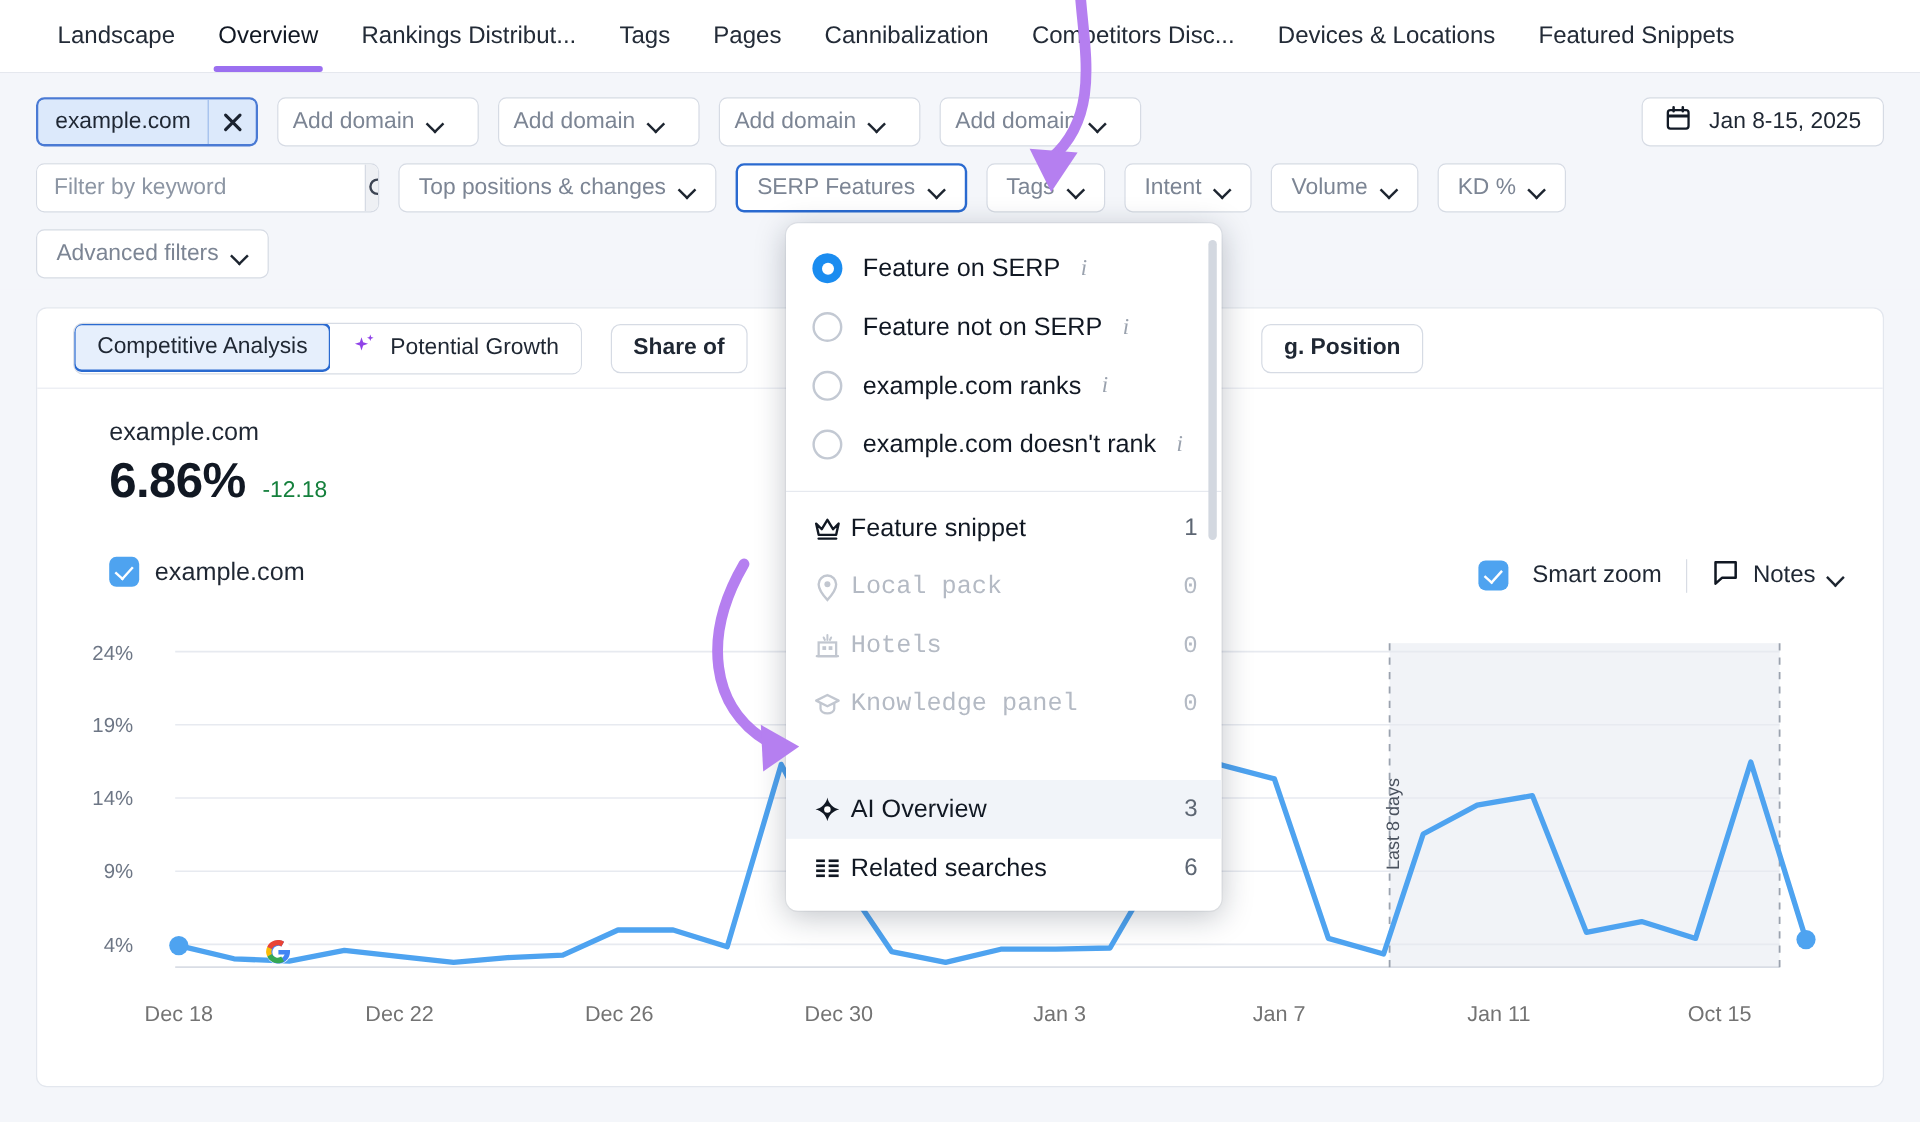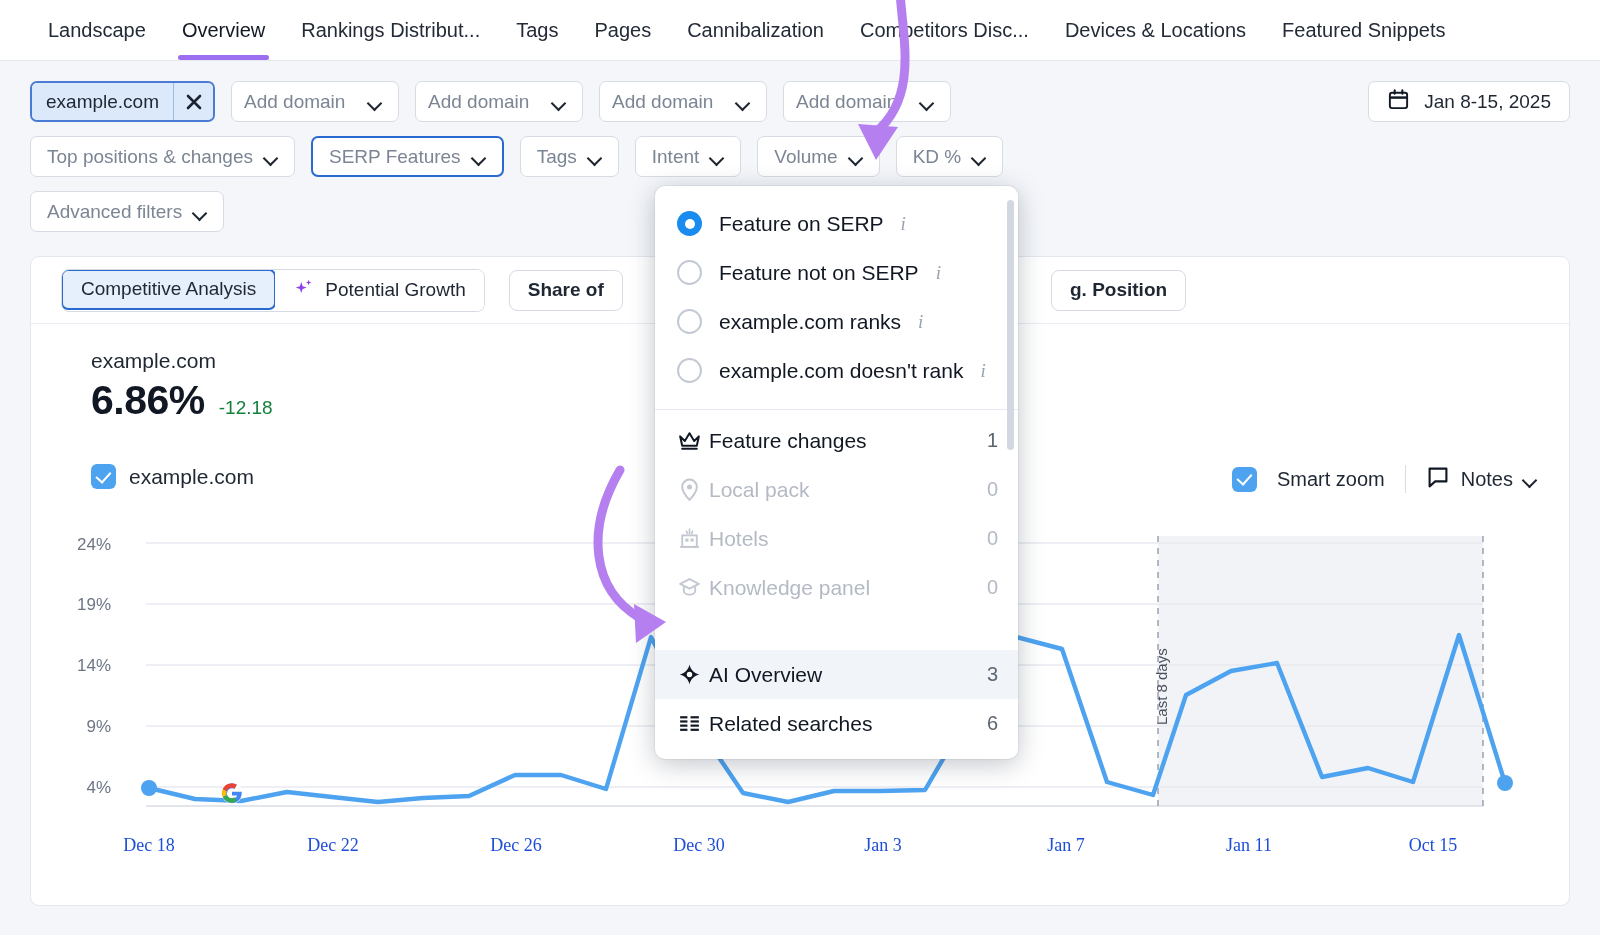--- a/index.html
+++ b/index.html
@@ -45,21 +45,21 @@
     display: flex; align-items: center; justify-content: center; width: 40px;
     border-left: 1px solid #9dbbea; background: #dce9fb; cursor: pointer;
     font-size: 21px; font-weight: bold; color: #1b2330;
   }
 
   .pill {
     display: flex; align-items: center; gap: 12px; height: 41px;
     padding: 0 16px; border: 1px solid #d6dbe4; border-radius: 7px;
     background: #fff; font-size: 19px; color: #7c8594; white-space: nowrap; cursor: pointer;
   }
-  .pill.wide { min-width: 168px; justify-content: space-between; padding-left: 12px; }
+  .pill.wide { min-width: 168px; justify-content: flex-start; padding-left: 12px; }
   .pill.active { border: 2px solid #2a6ad0; }
 
   .search-wrap {
     display: flex; align-items: stretch; height: 41px; width: 286px;
     border: 1px solid #d6dbe4; border-radius: 7px; background: #fff; overflow: hidden;
   }
   .search-wrap input {
     flex: 1; border: none; outline: none; padding: 0 14px;
     font-size: 19px; color: #7c8594; font-family: "Liberation Sans", sans-serif; background: #fff;
   }
@@ -124,21 +124,21 @@
   .legend-label { font-size: 21px; color: #1f2733; }
 
   .rightctl { position: absolute; right: 32px; top: 208px; display: flex; align-items: center; gap: 20px; }
   .rightctl .sep { width: 1px; height: 28px; background: #d8dce4; }
   .ctl-text { font-size: 20px; color: #1f2733; }
   .notes { display: flex; align-items: center; gap: 11px; cursor: pointer; }
 
   
   .chart { position: absolute; left: 0; top: 268px; width: 1540px; height: 360px; }
   .ytick { position: absolute; font-size: 17px; color: #6d7685; text-align: right; width: 60px; }
-  .xtick { position: absolute; font-size: 18px; color: #1d4ed8; text-align: center; width: 120px; font-family: Liberation Serif, serif; }
+  .xtick { position: absolute; font-size: 18px; color: #737373; text-align: center; width: 120px; }
   .lastdays {
     position: absolute; font-size: 15px; color: #4a525e;
     transform: rotate(-90deg); transform-origin: left top; white-space: nowrap;
   }
 
   
   .dropdown {
     position: absolute; left: 655px; top: 186px; width: 363px; height: 573px;
     background: #fff; border-radius: 10px;
     box-shadow: 0 5px 26px rgba(20,30,50,.26), 0 0 0 1px rgba(20,30,50,.05);
@@ -159,21 +159,21 @@
 
   .dd-sep { height: 1px; background: #e6e9ef; margin: 4px 0 0 0; }
 
   .dd-item {
     display: flex; align-items: center; height: 49px; padding: 0 20px 0 22px; cursor: pointer;
   }
   .dd-item.hl { background: #f1f4f9; margin-top: 38px; }
   .dd-item .ic { width: 32px; flex: none; display: flex; align-items: center; }
   .dd-item .nm { flex: 1; font-size: 21px; color: #111823; }
   .dd-item .ct { font-size: 20px; color: #5d6673; }
-  .dd-item.dim .nm, .dd-item.dim .ct { color: #b4bac4; }
+  .dd-item.dim .nm, .dd-item.dim .ct { color: #b4bac4; font-family: Liberation Mono, monospace; }
 
   .dd-scroll {
     position: absolute; right: 4px; top: 14px; width: 7px; height: 250px;
     border-radius: 4px; background: #d3d8e0;
   }
 
   
   .arrow-svg { position: absolute; left: 0; top: 0; width: 1600px; height: 935px; pointer-events: none; z-index: 60; }
 </style>
 </head>
@@ -245,20 +245,29 @@
         <svg width="23" height="23" viewBox="0 0 24 24" aria-hidden="true">
           <rect x="3" y="5" width="18" height="16" rx="2.2" fill="none" stroke="#121a26" stroke-width="2"></rect>
           <path d="M3 10 H21" stroke="#121a26" stroke-width="2.6"></path>
           <path d="M8 2.5 V6 M16 2.5 V6" stroke="#121a26" stroke-width="2.2" stroke-linecap="round"></path>
         </svg>
       </span>
       <span>Jan 8-15, 2025</span>
     </div>
 
     <div class="row2">
+      <div class="search-wrap">
+        <input type="text" placeholder="Filter by keyword" style="">
+        <div class="search-btn">
+          <svg width="22" height="22" viewBox="0 0 24 24" aria-hidden="true">
+            <circle cx="10.5" cy="10.5" r="6.5" fill="none" stroke="#3c4453" stroke-width="2.2"></circle>
+            <path d="M15.4 15.4 L21 21" stroke="#3c4453" stroke-width="2.4" stroke-linecap="round"></path>
+          </svg>
+        </div>
+      </div>
       <div class="pill">
         <span>Top positions &amp; changes</span>
         <span class="chev"></span>
       </div>
       <div class="pill active">
         <span>SERP Features</span>
         <span class="chev"></span>
       </div>
       <div class="pill">
         <span>Tags</span>
@@ -421,21 +430,21 @@
 
     <div style="padding:6px 0 8px 0;">
 
       <div class="dd-item">
         <span class="ic">
           <svg width="25" height="25" viewBox="0 0 24 24" aria-hidden="true">
             <path d="M3 8 L7.5 12.5 L12 5 L16.5 12.5 L21 8 L19 17 L5 17 Z" fill="none" stroke="#111823" stroke-width="1.9" stroke-linejoin="round"></path>
             <path d="M5 20 H19" stroke="#111823" stroke-width="1.9" stroke-linecap="round"></path>
           </svg>
         </span>
-        <span class="nm">Feature changes</span>
+        <span class="nm">Feature snippet</span>
         <span class="ct">1</span>
       </div>
 
       <div class="dd-item dim">
         <span class="ic">
           <svg width="25" height="25" viewBox="0 0 24 24" aria-hidden="true">
             <path d="M12 22 C12 22 19 14.5 19 9.5 A7 7 0 0 0 5 9.5 C5 14.5 12 22 12 22 Z" fill="none" stroke="#c2c7d0" stroke-width="1.9"></path>
             <circle cx="12" cy="9.5" r="2.4" fill="#c2c7d0"></circle>
           </svg>
         </span>

